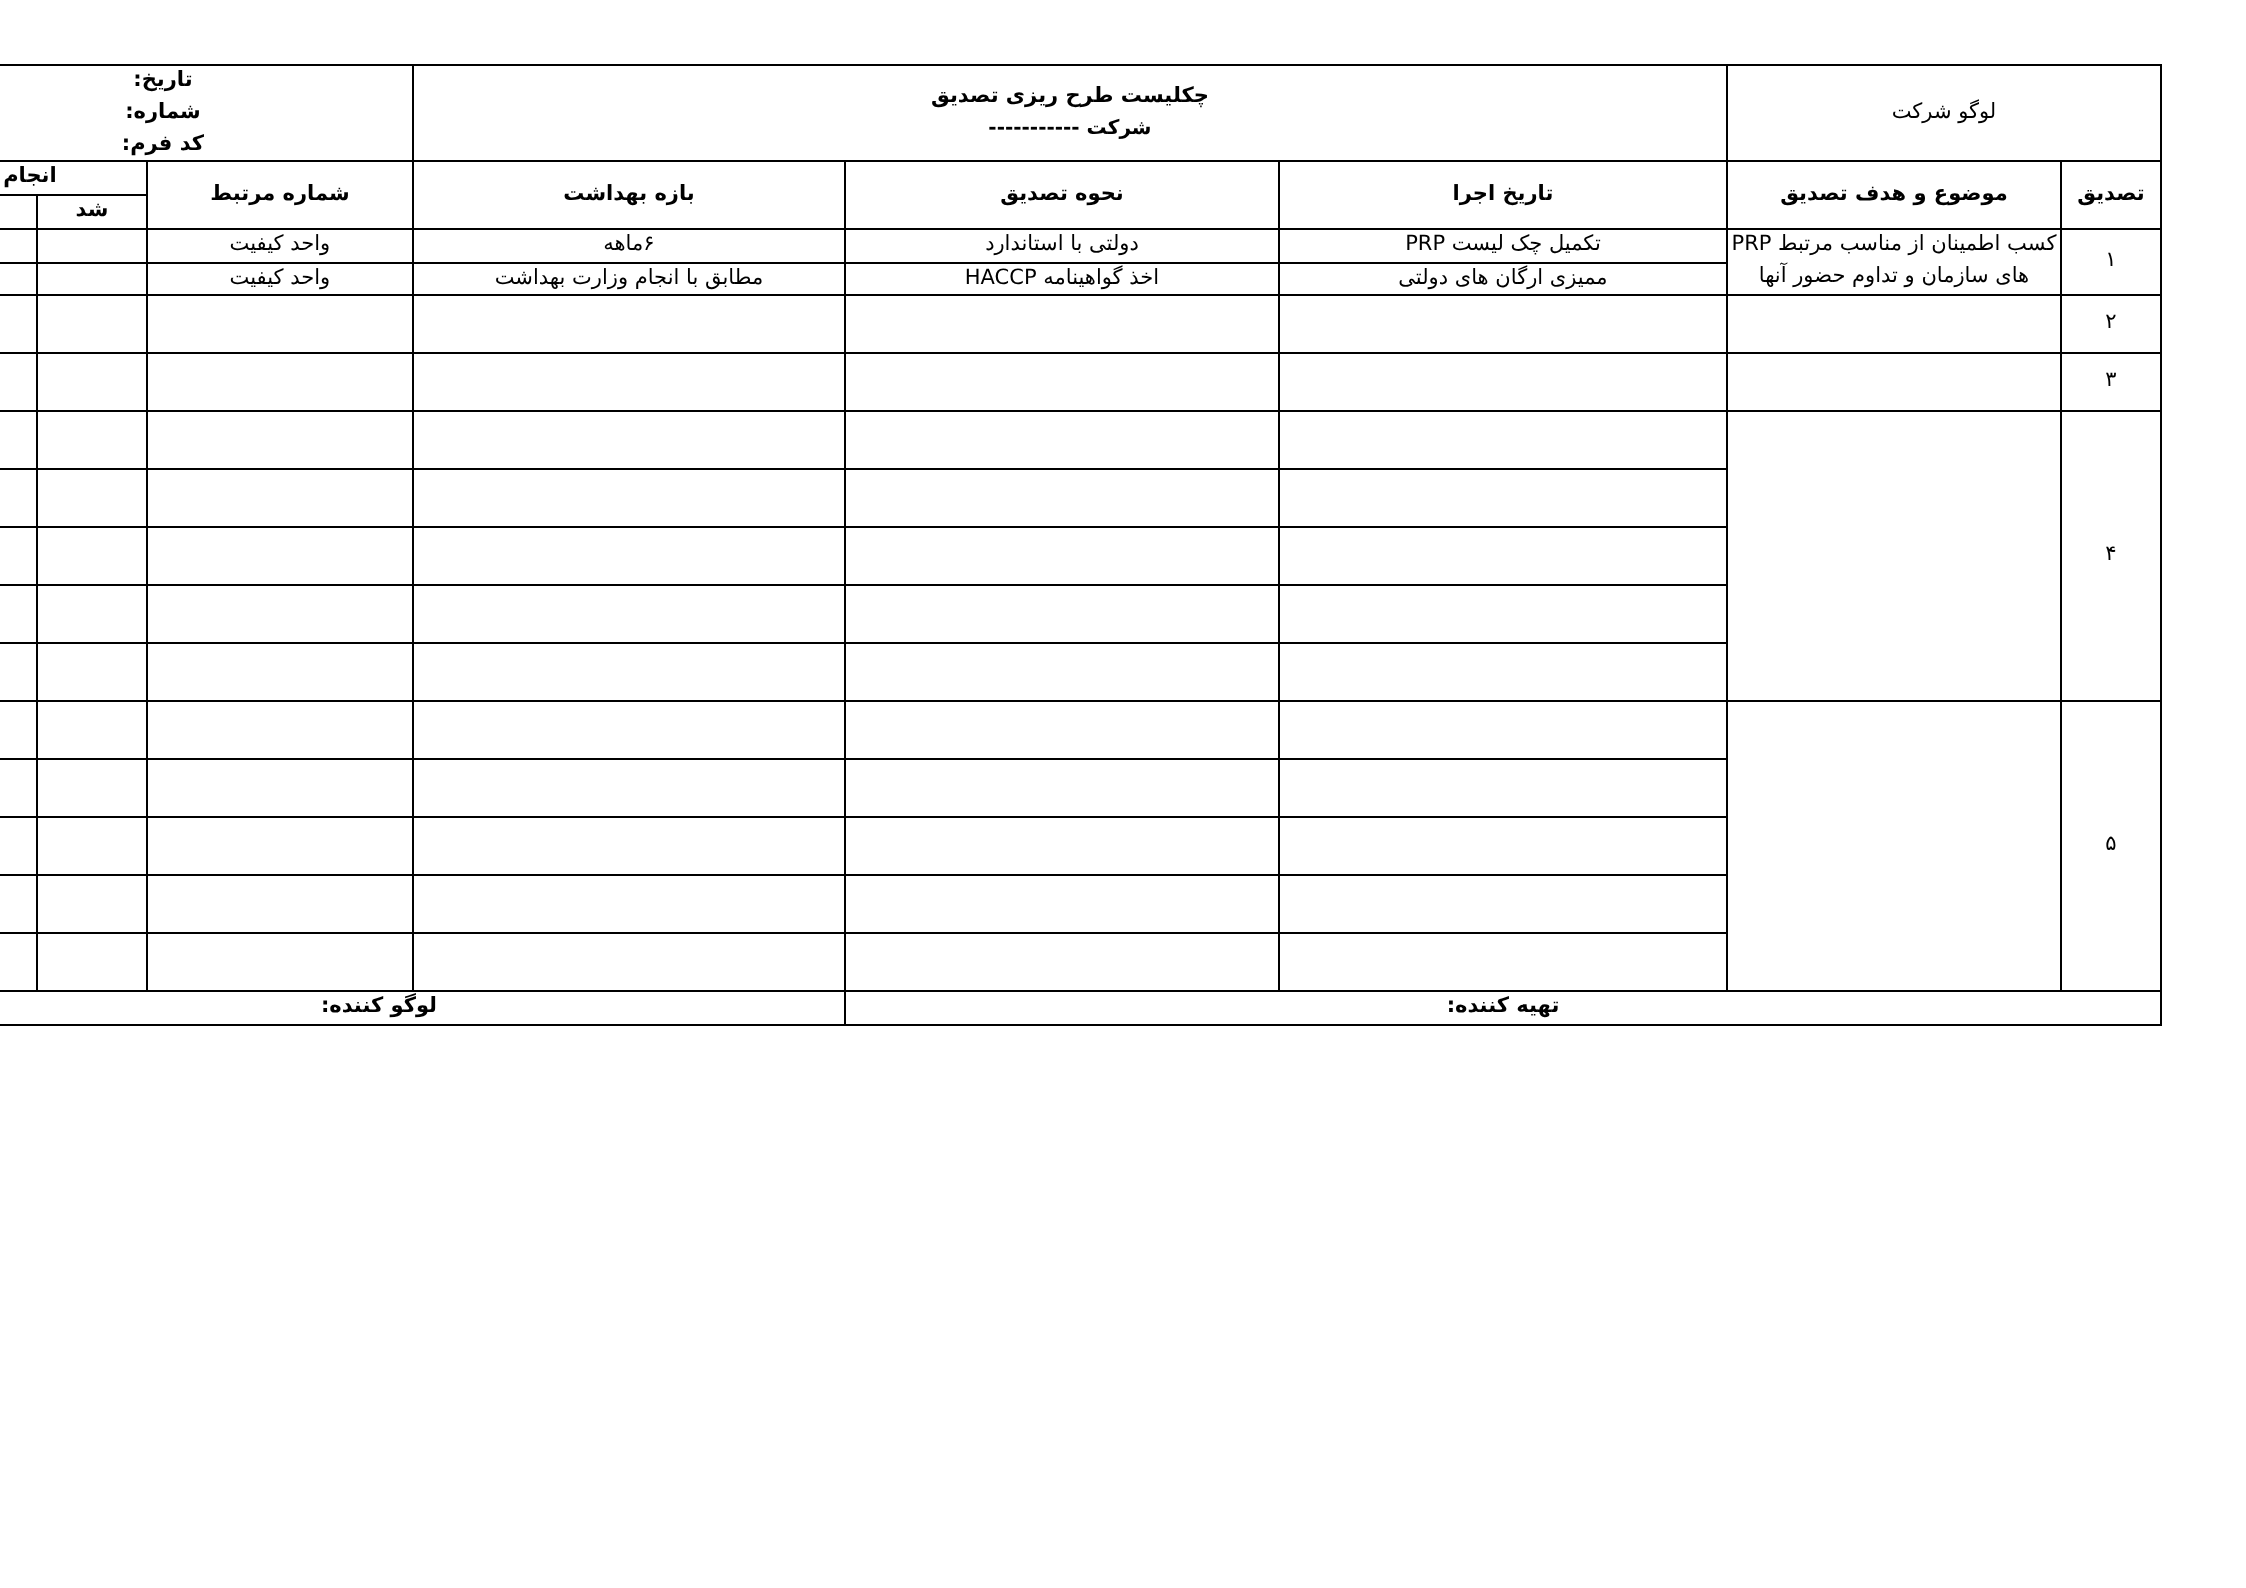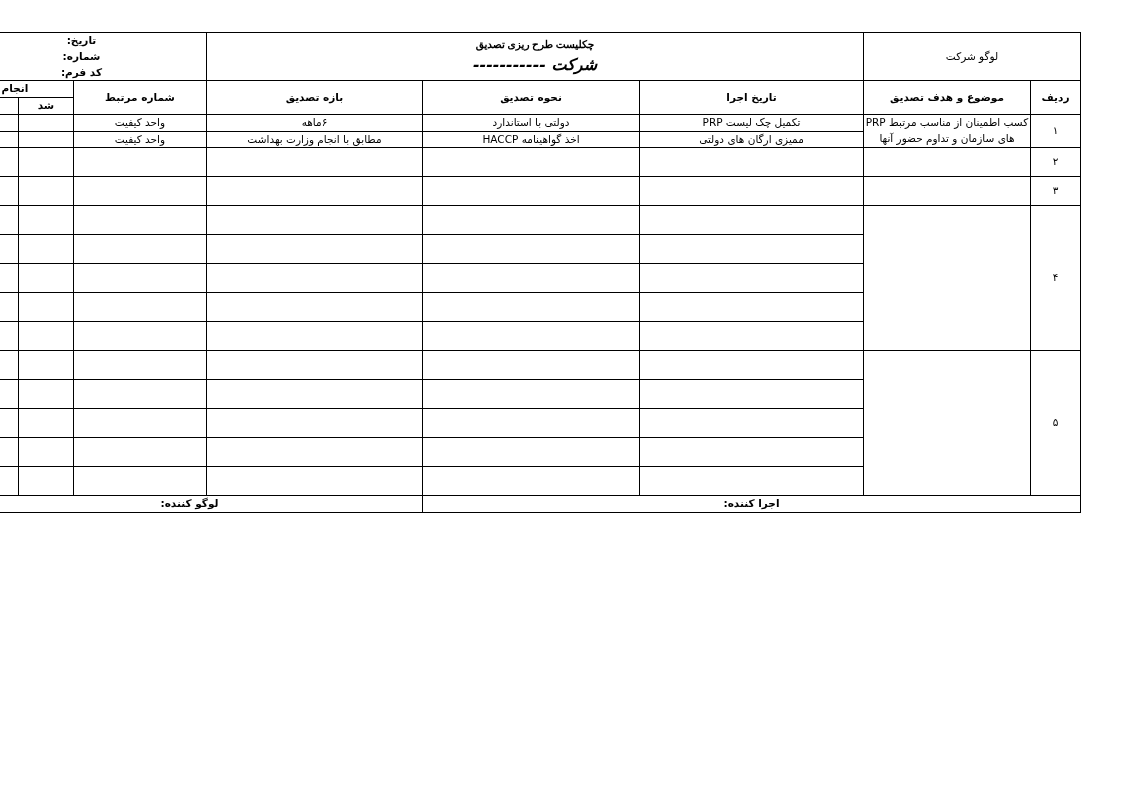--- a/index.html
+++ b/index.html
@@ -64,22 +64,22 @@
     line-height: 1.72;
   }
   .meta-cell .meta-line { display: block; white-space: nowrap; }
 
   .title-cell {
     font-size: 15.5px;
     font-weight: bold;
     line-height: 1.75;
     padding: 6px 4px;
   }
-  .title-cell .t-main { display: block; font-family: Liberation Serif, serif; }
-  .title-cell .t-sub { display: block; font-size: 16px; letter-spacing: .5px; font-style: italic; }
+  .title-cell .t-main { display: block; }
+  .title-cell .t-sub { display: block; font-size: 10px; letter-spacing: .5px; }
 
   .logo-cell {
     font-size: 11.5px;
     padding: 6px 4px;
   }
 
   
   .col-head {
     font-size: 10.5px;
     font-weight: bold;
@@ -150,33 +150,33 @@
           </td>
           <td class="meta-cell bt-thick bb-thick bl-thick" colspan="3">
             <span class="meta-line">تاریخ:</span>
             <span class="meta-line">شماره:</span>
             <span class="meta-line">کد فرم:</span>
           </td>
         </tr>
 
         <tr>
           <td class="col-head br-thick bl-thick bb-thick" rowspan="2">
-            <span>ردیف</span>
+            <span>تصدیق</span>
           </td>
           <td class="col-head bl-thick bb-thick" rowspan="2">
             <span>موضوع و هدف تصدیق</span>
           </td>
           <td class="col-head bl-thick bb-thick" rowspan="2">
             <span>تاریخ اجرا</span>
           </td>
           <td class="col-head bl-thick bb-thick" rowspan="2">
             <span>نحوه تصدیق</span>
           </td>
           <td class="col-head bl-thick bb-thick" rowspan="2">
-            <span>بازه تصدیق</span>
+            <span>بازه بهداشت</span>
           </td>
           <td class="col-head bl-thick bb-thick br-thick" rowspan="2">
             <span>شماره مرتبط</span>
           </td>
           <td class="group-head bb-thick bl-thick" colspan="2">
             <span>انجام</span>
           </td>
         </tr>
         <tr>
           <td class="sub-head bb-thick bl-thick">
@@ -497,21 +497,21 @@
           <td class="data-cell bl-thick bb-thick blank-cell">
             <span></span>
           </td>
           <td class="data-cell bl-thick bb-thick blank-cell">
             <span></span>
           </td>
         </tr>
 
         <tr>
           <td class="sign-cell bb-thick br-thick bl-thick" colspan="4">
-            <span>اجرا کننده:</span>
+            <span>تهیه کننده:</span>
           </td>
           <td class="sign-cell bb-thick bl-thick" colspan="4">
             <span>لوگو کننده:</span>
           </td>
         </tr>
 
       </tbody>
     </table>
   </div>
 </div>

